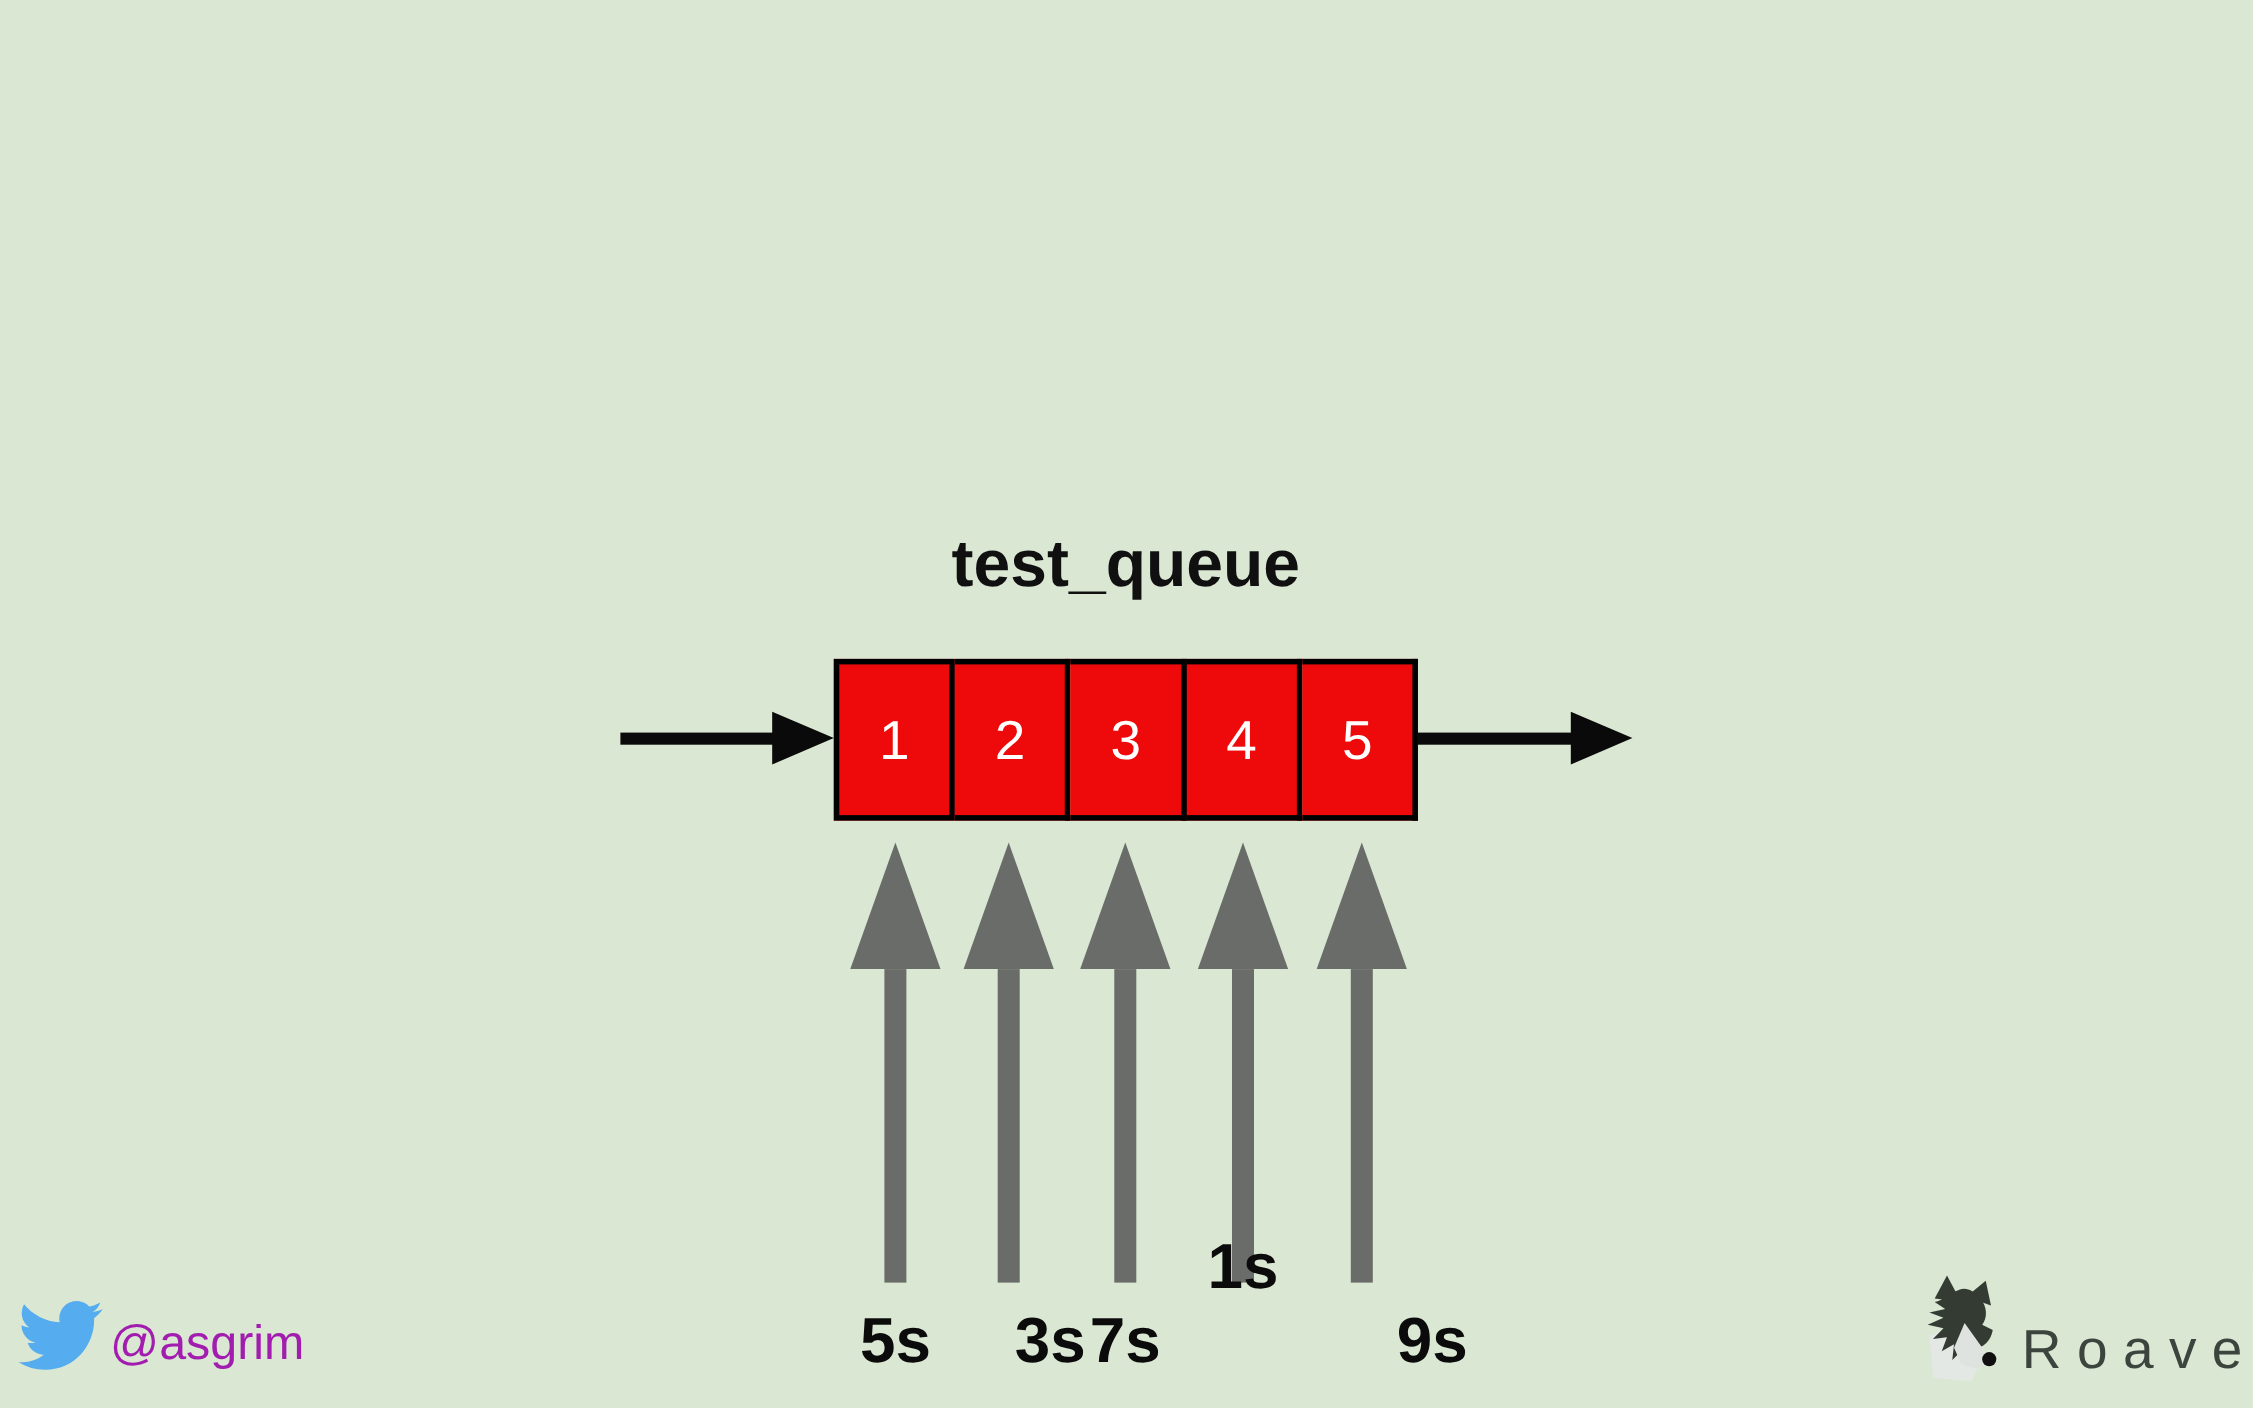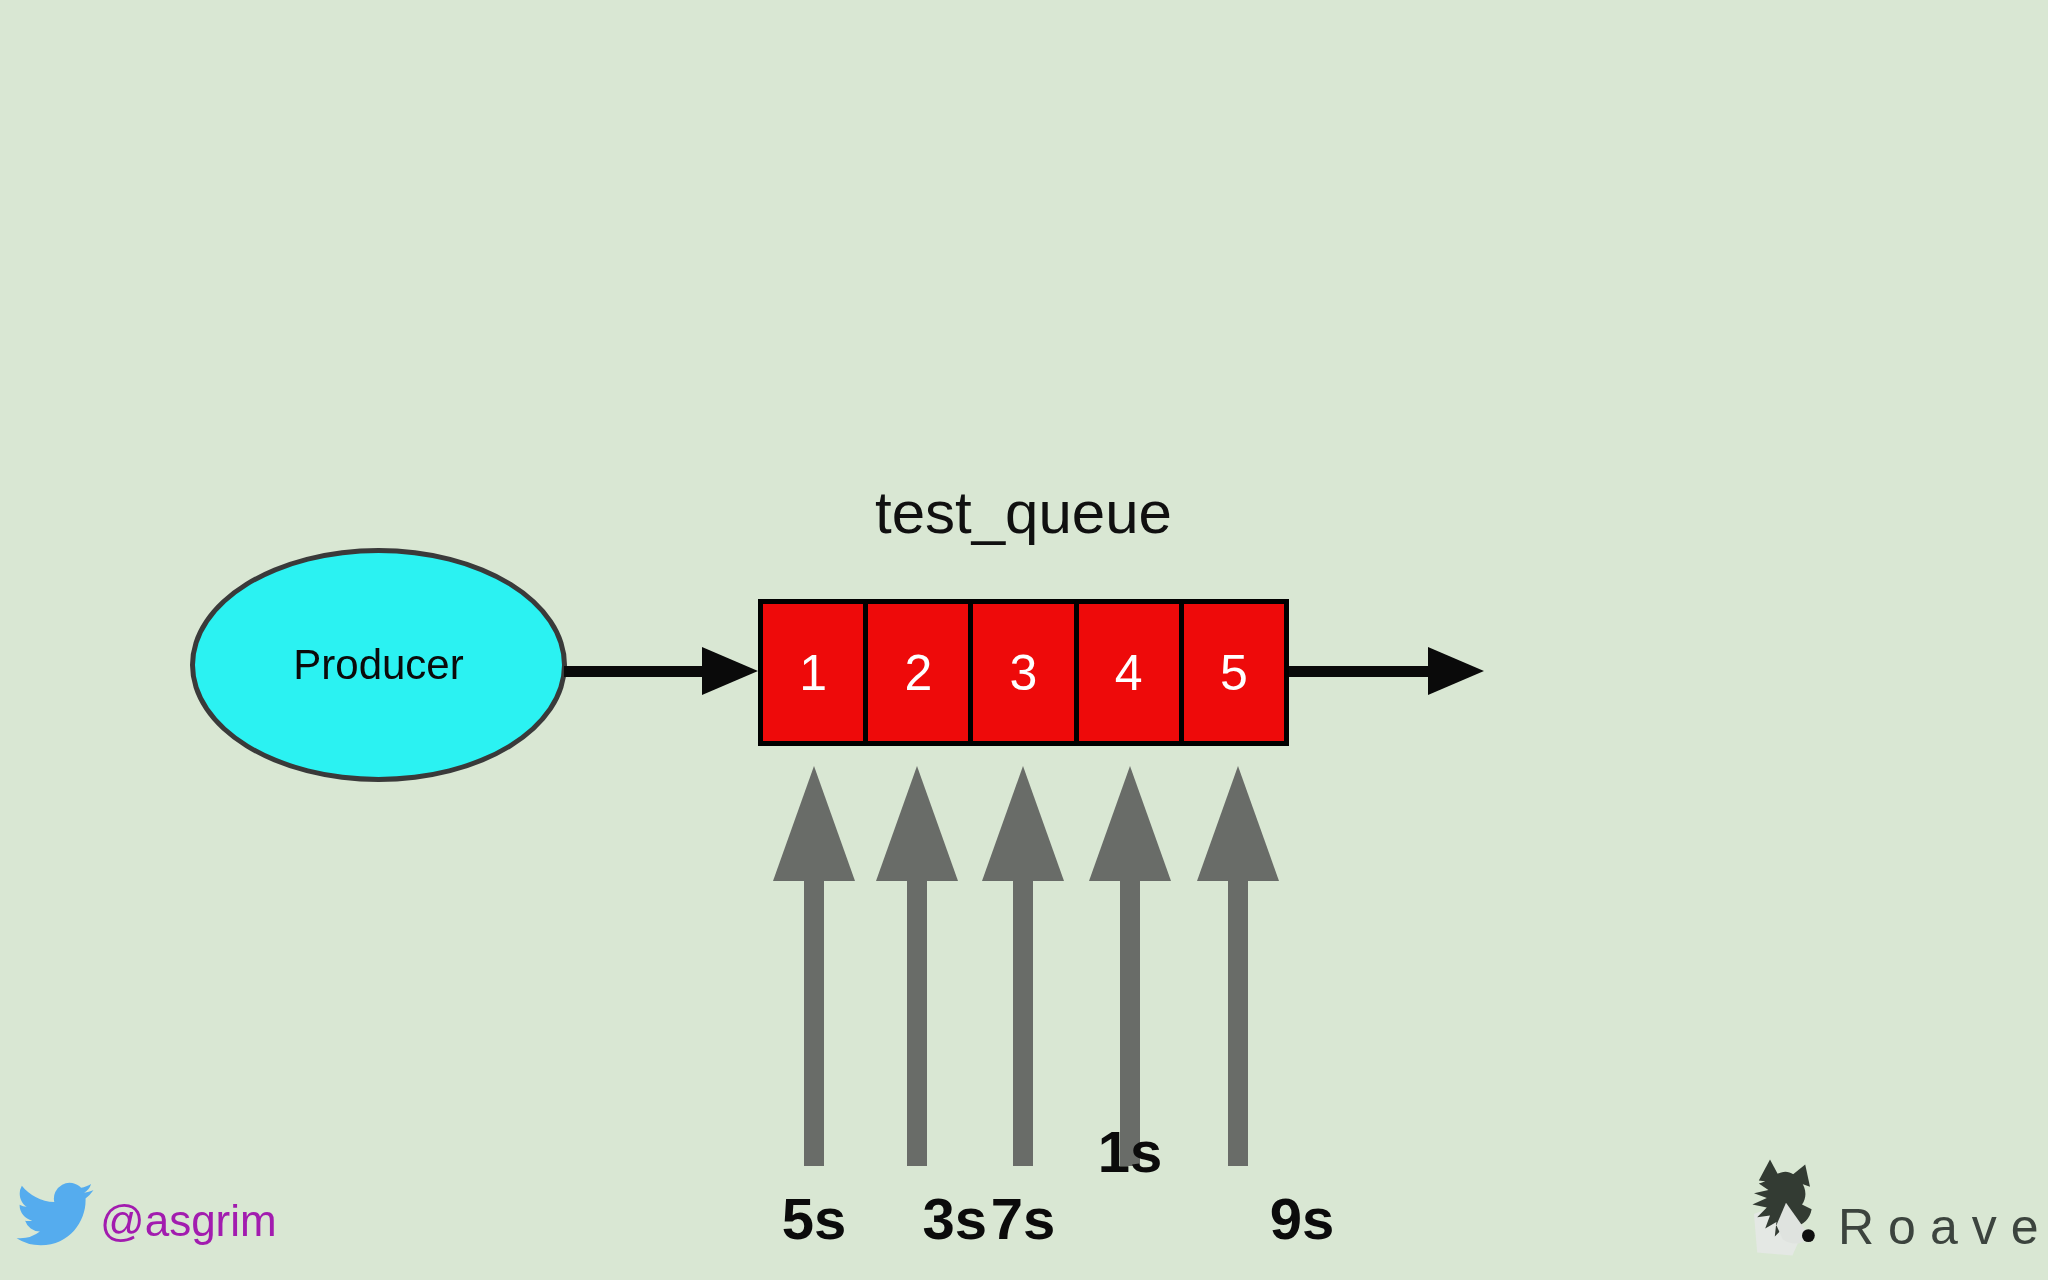--- a/index.html
+++ b/index.html
@@ -17,21 +17,21 @@
     left:122px;top:88px;
     font-size:104px;font-weight:bold;
     letter-spacing:-2px;
     color:#0a0a0a;
     white-space:nowrap;
   }
   
   .queue-label{
     left:758px;top:478px;width:531px;
     text-align:center;
-    font-size:60px;font-weight:400;
+    font-size:60px;font-weight:700;
     color:#101010;
   }
   
   .node{
     background:#2bf2f2;
     border:5px solid #3a3a3a;
     border-radius:50%;
     display:flex;align-items:center;justify-content:center;
     box-sizing:border-box;
   }
@@ -84,23 +84,20 @@
   }
 </style>
 </head>
 <body>
 
 <div class="stage">
 
 
   <div class="abs queue-label">test_queue</div>
 
-  <div class="abs node producer">
-    <span class="node-label">Producer</span>
-  </div>
 
 
   <div class="abs queue">
     <div class="cell">
       <span class="cell-num">1</span>
     </div>
     <div class="cell">
       <span class="cell-num">2</span>
     </div>
     <div class="cell">

